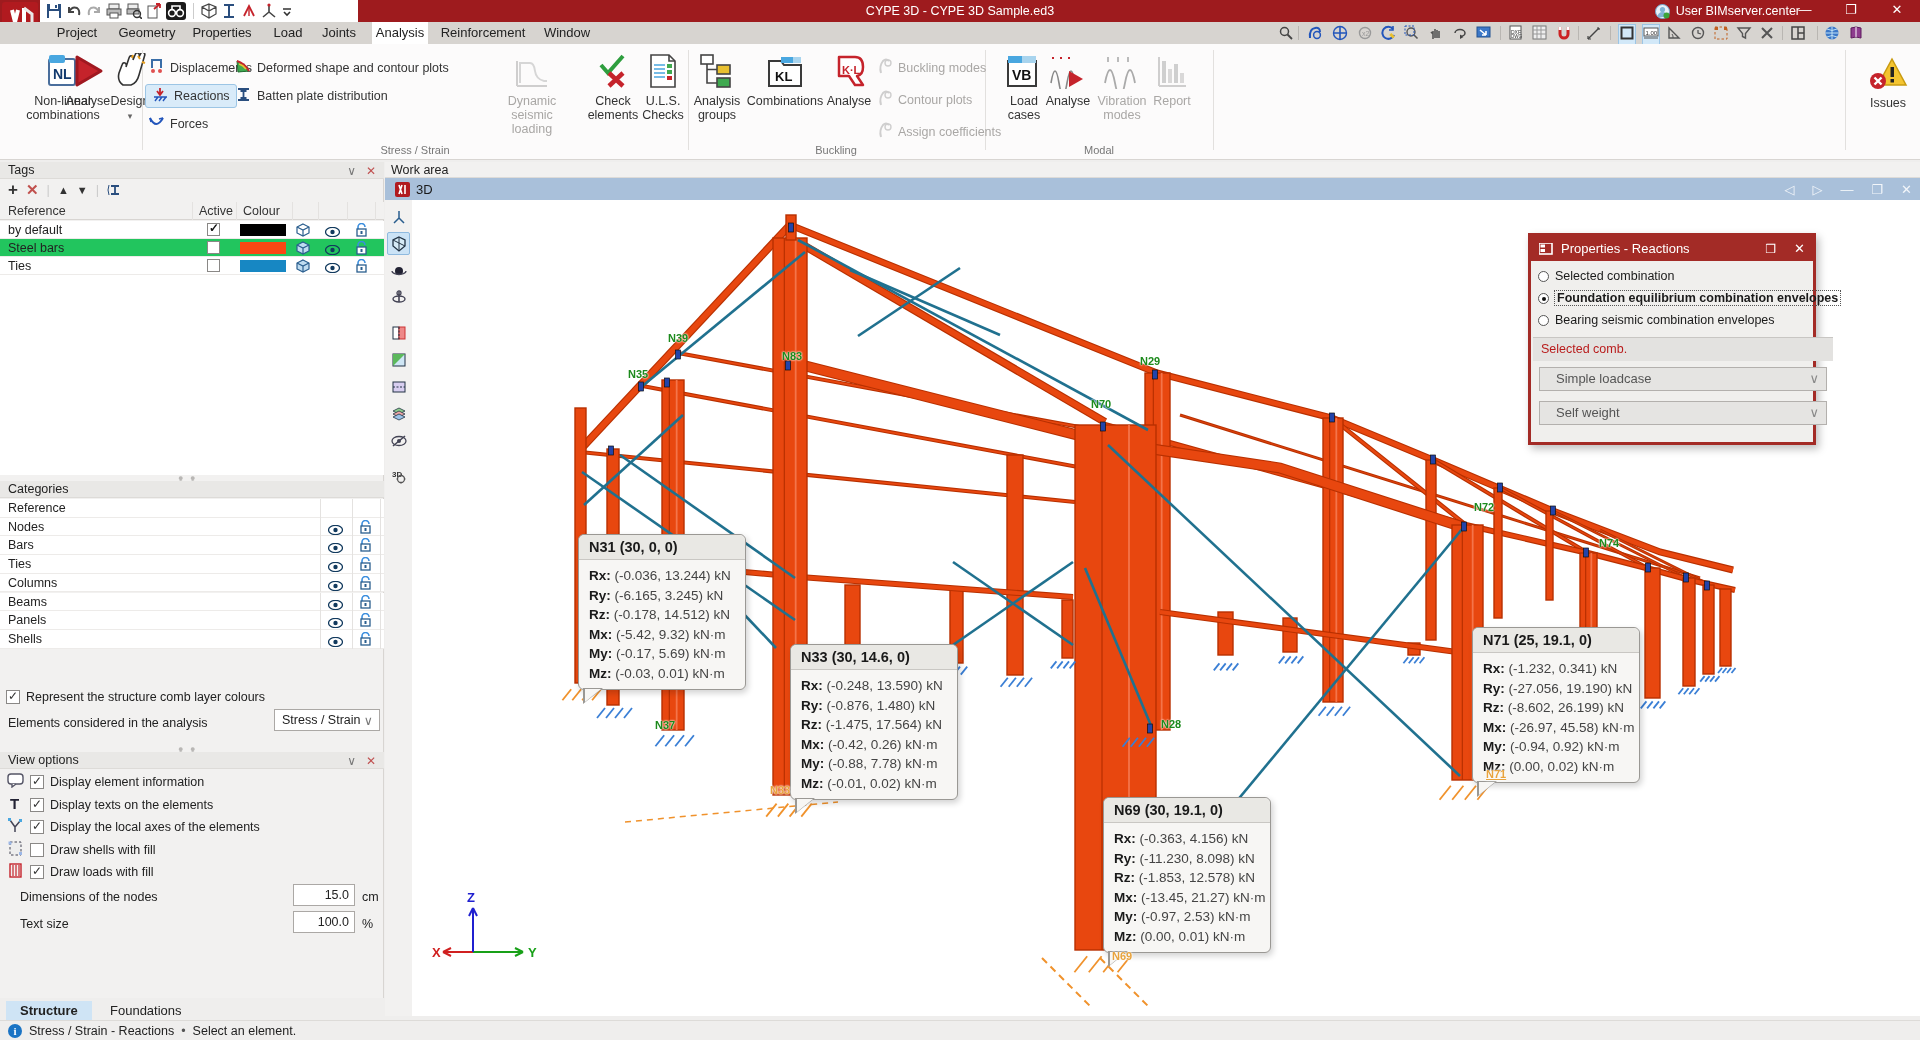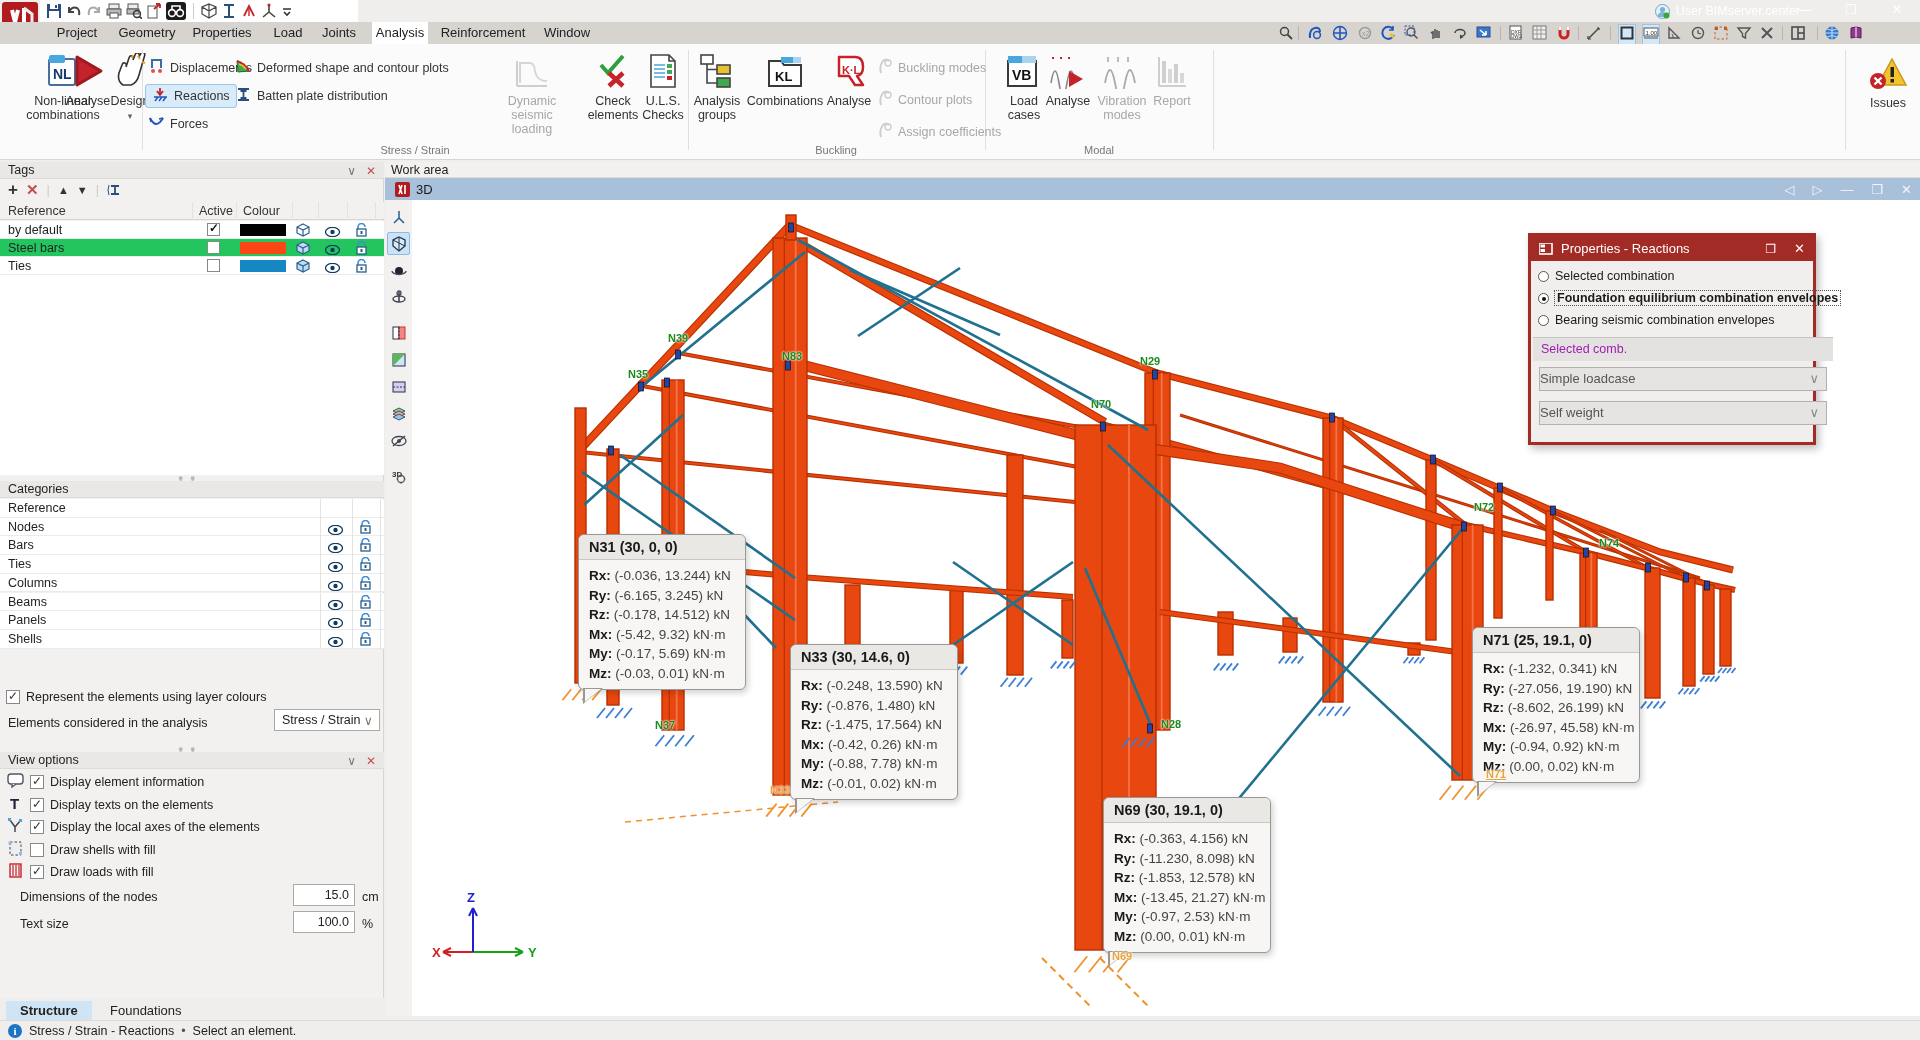--- a/index.html
+++ b/index.html
@@ -71,29 +71,32 @@
 .callout .bd b{color:#1a1a1a}
 .callout .tail{position:absolute;left:4px;bottom:-15px;width:0;height:0;border-top:16px solid #9A9894;border-right:20px solid transparent}
 .callout .tail::after{content:"";position:absolute;left:1.5px;top:-15.5px;border-top:13px solid #F7F6F4;border-right:16px solid transparent;position:absolute}
 
 .dialog{left:1528px;top:233px;width:288px;height:212px;background:#F0EFED;border:3px solid #A32B26;box-shadow:3px 4px 8px rgba(0,0,0,.25)}
 .dlg-title{height:25px;background:#A32B26;color:#fff;display:flex;align-items:center;padding:0 8px;font-size:13px;gap:8px}
 .dlg-title .sp{flex:1}
 .radio{position:absolute;left:7px;width:11px;height:11px;border:1px solid #555;border-radius:50%;background:#fff}
 .radio.on::after{content:"";position:absolute;left:2.5px;top:2.5px;width:4px;height:4px;border-radius:50%;background:#111}
 .dlg-lbl{position:absolute;left:24px;font-size:12.5px;color:#1a1a1a;white-space:nowrap}
-.dd{position:absolute;left:8px;width:288px;height:24px;background:#E5E4E2;border:1px solid #B3B0AD;color:#555;font-size:13px;line-height:22px;padding-left:0}
+.dd{position:absolute;left:8px;width:288px;height:24px;background:#E5E4E2;border:1px solid #B3B0AD;color:#555;font-size:13px;line-height:22px;padding-left:16px}
 .dd .ch{position:absolute;right:7px;top:0;color:#888}
 .nlabel{position:absolute;font-size:11px;font-weight:bold;white-space:nowrap;text-shadow:0 0 2px #fff,0 0 2px #fff}
 </style>
 </head>
 <body>
 
 <div id="app">
 
+  <div class="abs titlebar">
+    <div class="title-text">CYPE 3D - CYPE 3D Sample.ed3</div>
+  </div>
   <div class="abs qat" id="qat">
       <span>
         <svg width="16" height="16">
           <rect x="1" y="1" width="14" height="14" fill="#2A4E7E"></rect>
           <rect x="4" y="1" width="8" height="5" fill="#fff"></rect>
           <rect x="9" y="2" width="2" height="3" fill="#2A4E7E"></rect>
           <rect x="3" y="8" width="10" height="7" fill="#fff"></rect>
         </svg>
       </span>
       <span>
@@ -680,21 +683,21 @@
             <path d="M2 6 V4 a3.5 3.5 0 0 1 7 0" fill="none" stroke="#3B8EDE" stroke-width="1.6"></path>
             <rect x="1" y="6" width="9" height="7" fill="#fff" stroke="#2A5E8E" stroke-width="1.3"></rect>
             <rect x="4.5" y="8" width="2" height="3" fill="#2A5E8E"></rect>
           </svg></span>
     <span class="colline" style="left:320px;height:18.7px"></span>
         <span class="colline" style="left:352px;height:18.7px"></span>
         <span class="colline" style="left:380px;height:18.7px"></span>
   </div>
       <div class="abs vo-row" style="top:686px">
         <span class="cb on"></span>
-        <span>Represent the elements using layer colours</span>
+        <span>Represent the structure comb layer colours</span>
       </div>
       <div class="abs" style="left:8px;top:716px;font-size:12.5px">Elements considered in the analysis</div>
       <div class="abs" style="left:274px;top:709px;width:106px;height:22px;border:1px solid #ABA8A5;background:#fff;font-size:12.5px;padding:3px 0 0 7px">Stress / Strain<span style="position:absolute;right:6px;color:#777">∨</span></div>
       <div class="abs dots" style="top:747px">● ● ● ●</div>
       <div class="abs panelhead" style="top:752px"><span>View options</span><span class="phbtn" style="right:28px">∨</span><span class="phbtn" style="right:8px;color:#C05050">✕</span></div>
       <div class="abs vo-row" style="top:771px">
    <span style="width:18px;text-align:center"><svg width="17" height="15">
             <rect x="1" y="1" width="15" height="10" rx="3" fill="#fff" stroke="#556" stroke-width="1.4"></rect>
             <path d="M5 11 L5 14 L9 11" fill="#fff" stroke="#556" stroke-width="1.4"></path>
           </svg></span>
@@ -1101,21 +1104,21 @@
       <span style="margin-left:10px">✕</span>
     </div>
     <div id="dlgBody" style="position:relative;height:184px">
         <div class="radio" style="top:10px"></div>
         <div class="dlg-lbl" style="top:8px;">Selected combination</div>
         <div class="radio on" style="top:32px"></div>
         <div class="dlg-lbl" style="top:30px;font-weight:bold;outline:1px dotted #555;padding:0 2px;">Foundation equilibrium combination envelopes</div>
         <div class="radio" style="top:54px"></div>
         <div class="dlg-lbl" style="top:52px;">Bearing seismic combination envelopes</div>
         <div class="abs" style="left:2px;top:76px;width:300px;height:24px;background:#E3E2E0;border-top:1px solid #C8C6C3"></div>
-        <div class="abs" style="left:10px;top:81px;color:#a21caf;font-size:12.5px">Selected comb.</div>
+        <div class="abs" style="left:10px;top:81px;color:#b91c1c;font-size:12.5px">Selected comb.</div>
         <div class="dd" style="top:106px">Simple loadcase<span class="ch">∨</span></div>
         <div class="dd" style="top:140px">Self weight<span class="ch">∨</span></div>
       </div>
   </div>
 
   <div id="nlabels">
       <div class="nlabel" style="left: 668px; top: 332px; color: rgb(28, 138, 28);">N39</div>
       <div class="nlabel" style="left: 628px; top: 368px; color: rgb(28, 138, 28);">N35</div>
       <div class="nlabel" style="left: 782px; top: 350px; color: rgb(28, 138, 28);">N83</div>
       <div class="nlabel" style="left: 1140px; top: 355px; color: rgb(28, 138, 28);">N29</div>

